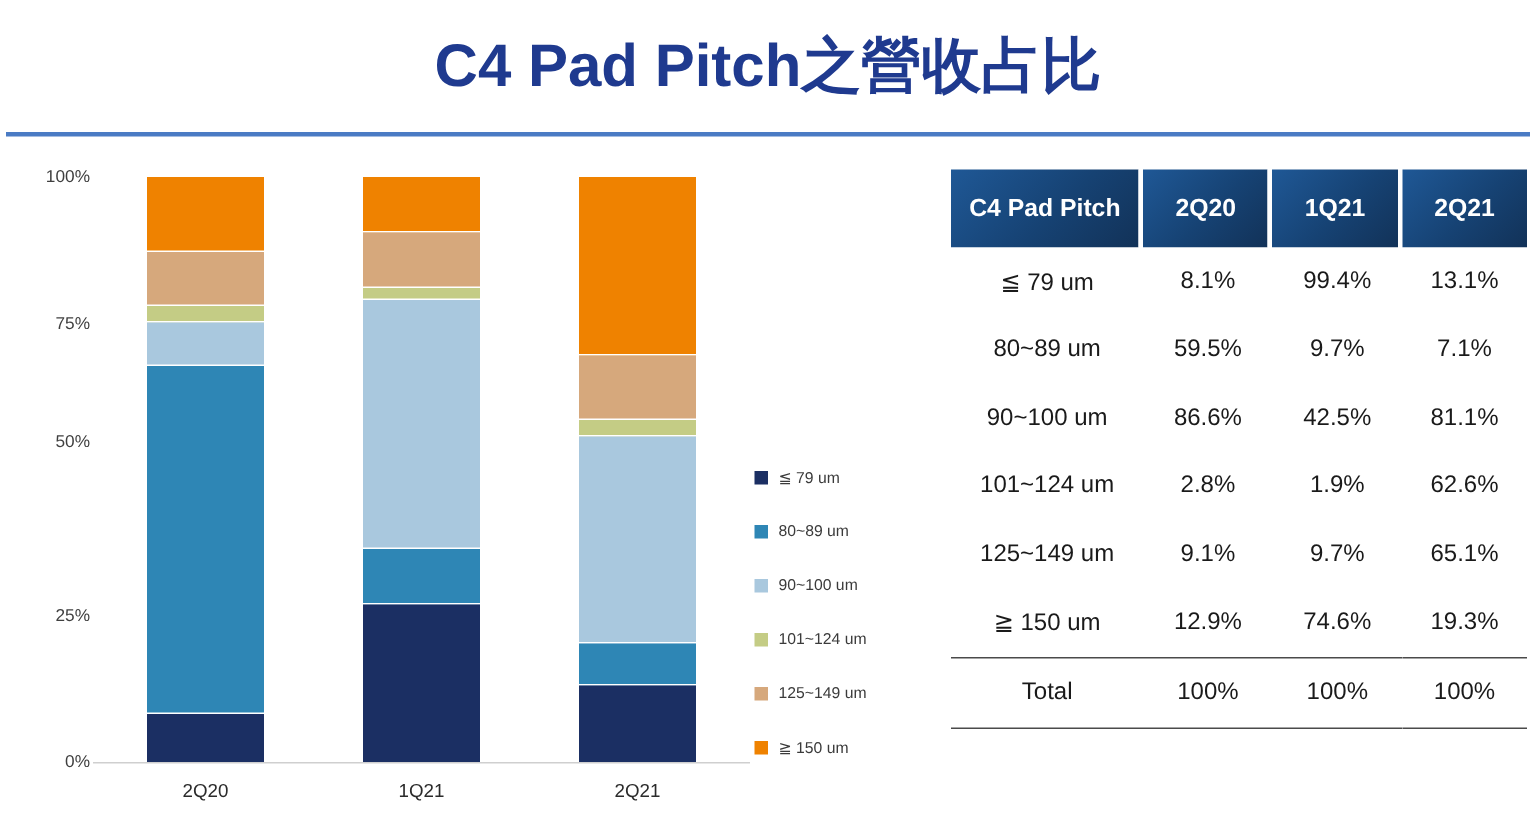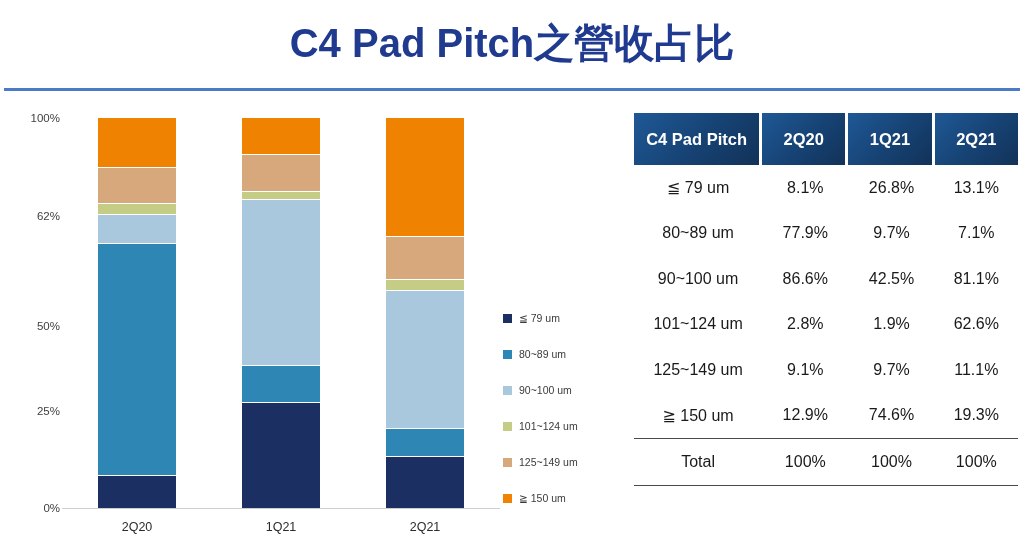--- a/index.html
+++ b/index.html
@@ -181,22 +181,22 @@
 </head>
 <body>
 
 <div id="page-title">C4 Pad Pitch之營收占比</div>
 <div id="title-rule"></div>
 
 <div id="chart-panel">
 
   <div class="y-axis-labels">
     <div class="y-tick" style="top:14px">100%</div>
-    <div class="y-tick" style="top:111.5px">62%</div>
-    <div class="y-tick" style="top:222px">50%</div>
+    <div class="y-tick" style="top:111.5px">75%</div>
+    <div class="y-tick" style="top:191px">50%</div>
     <div class="y-tick" style="top:306.5px">25%</div>
     <div class="y-tick" style="top:404px">0%</div>
   </div>
 
   <div id="plot-area">
     <div class="bar-group g0">
         <div class="seg" style="height: 12.9%; background: rgb(239, 130, 0);"></div>
         <div class="seg" style="height: 9.1%; background: rgb(214, 168, 124);"></div>
         <div class="seg" style="height: 2.8%; background: rgb(196, 204, 133);"></div>
         <div class="seg" style="height: 7.6%; background: rgb(169, 200, 222);"></div>
@@ -263,46 +263,46 @@
       <th class="col-name">C4 Pad Pitch</th>
       <th class="col-q">2Q20</th>
       <th class="col-q">1Q21</th>
       <th class="col-q">2Q21</th>
     </tr>
   </thead>
   <tbody id="table-body">
       <tr>
         <td>≦ 79 um</td>
         <td>8.1%</td>
-        <td>26.8%</td>
+        <td>99.4%</td>
         <td>13.1%</td>
       </tr>
       <tr>
         <td>80~89 um</td>
-        <td>77.9%</td>
+        <td>59.5%</td>
         <td>9.7%</td>
         <td>7.1%</td>
       </tr>
       <tr>
         <td>90~100 um</td>
         <td>86.6%</td>
         <td>42.5%</td>
         <td>81.1%</td>
       </tr>
       <tr>
         <td>101~124 um</td>
         <td>2.8%</td>
         <td>1.9%</td>
         <td>62.6%</td>
       </tr>
       <tr>
         <td>125~149 um</td>
         <td>9.1%</td>
         <td>9.7%</td>
-        <td>11.1%</td>
+        <td>65.1%</td>
       </tr>
       <tr>
         <td>≧ 150 um</td>
         <td>12.9%</td>
         <td>74.6%</td>
         <td>19.3%</td>
       </tr>
       <tr class="total-row">
         <td>Total</td>
         <td>100%</td>

